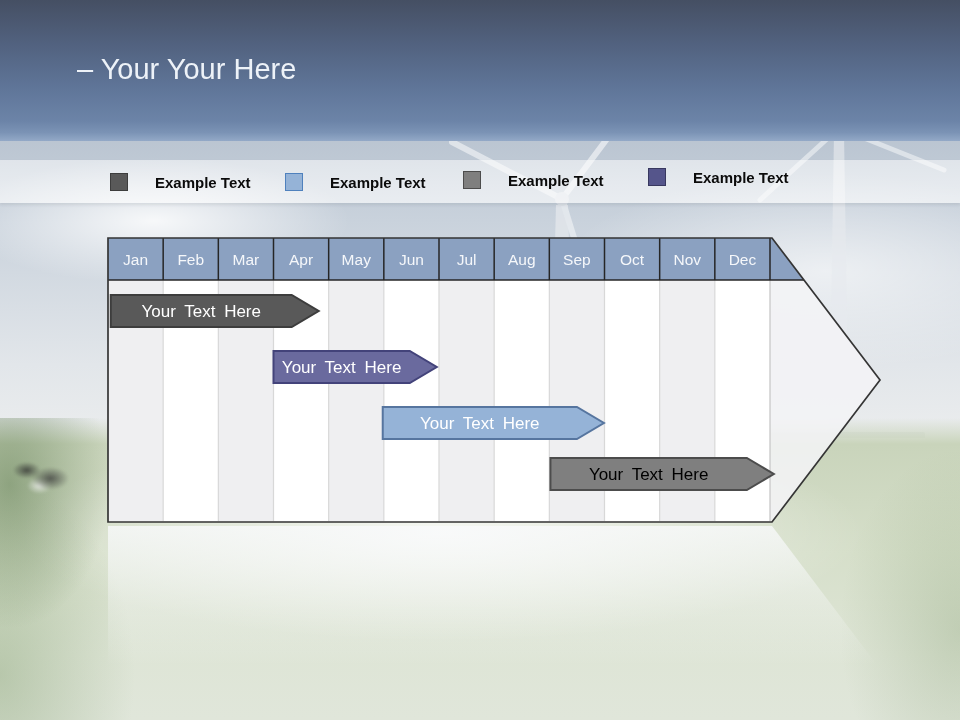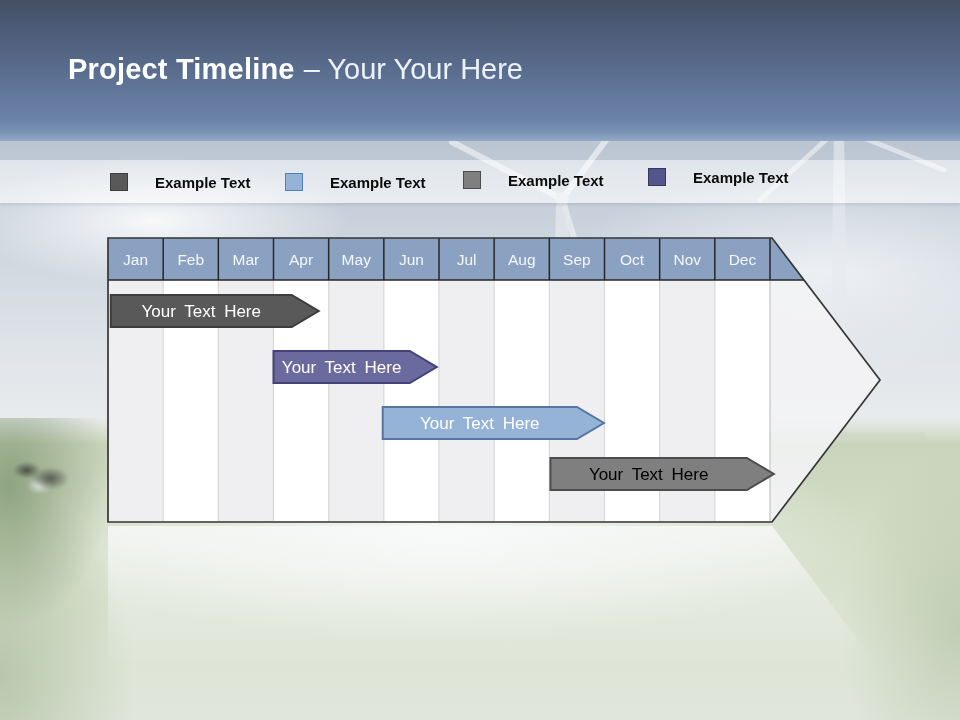--- a/index.html
+++ b/index.html
@@ -76,21 +76,20 @@
         <circle cx="839" cy="128" r="6" fill="#e3e7ec"></circle>
       </g>
     </svg>
     <div class="barn"></div>
     <div class="grass"></div>
     <div class="cow"></div>
   </div>
 
   <div class="header-band">
     <div class="title-wrap">
-      <span class="title-bold">Project Timeline</span>
       <span class="title-rest">– Your Your Here</span>
     </div>
   </div>
 
   <div class="legend-strip">
     <div class="legend-item" style="left:110px;top:12px">
       <span class="legend-swatch" style="background: rgb(89, 89, 89); border-color: rgb(61, 61, 61);"></span>
       <span class="legend-label">Example Text</span>
     </div>
     <div class="legend-item" style="left:285px;top:12px">

